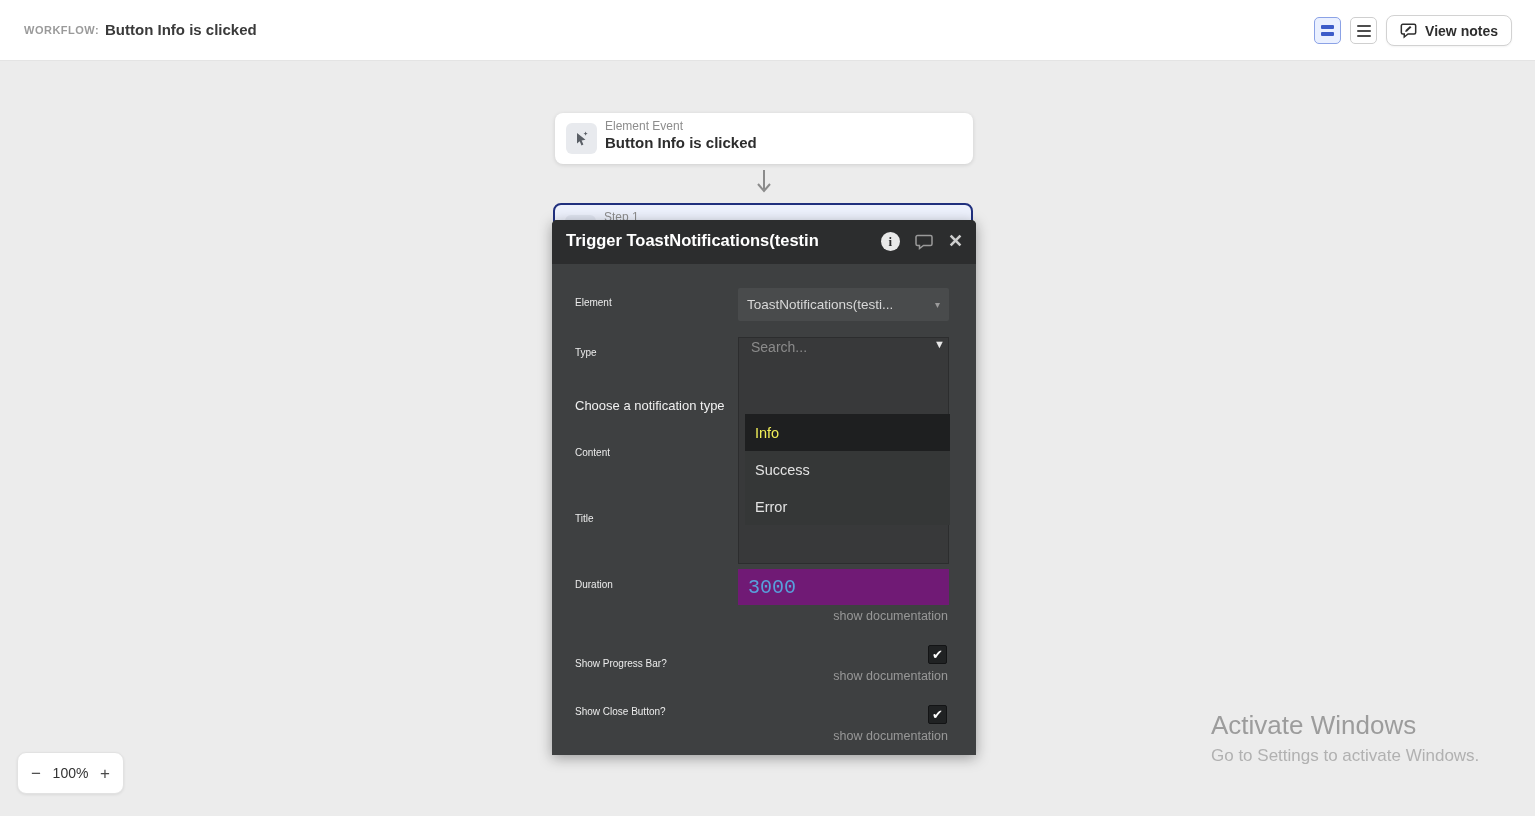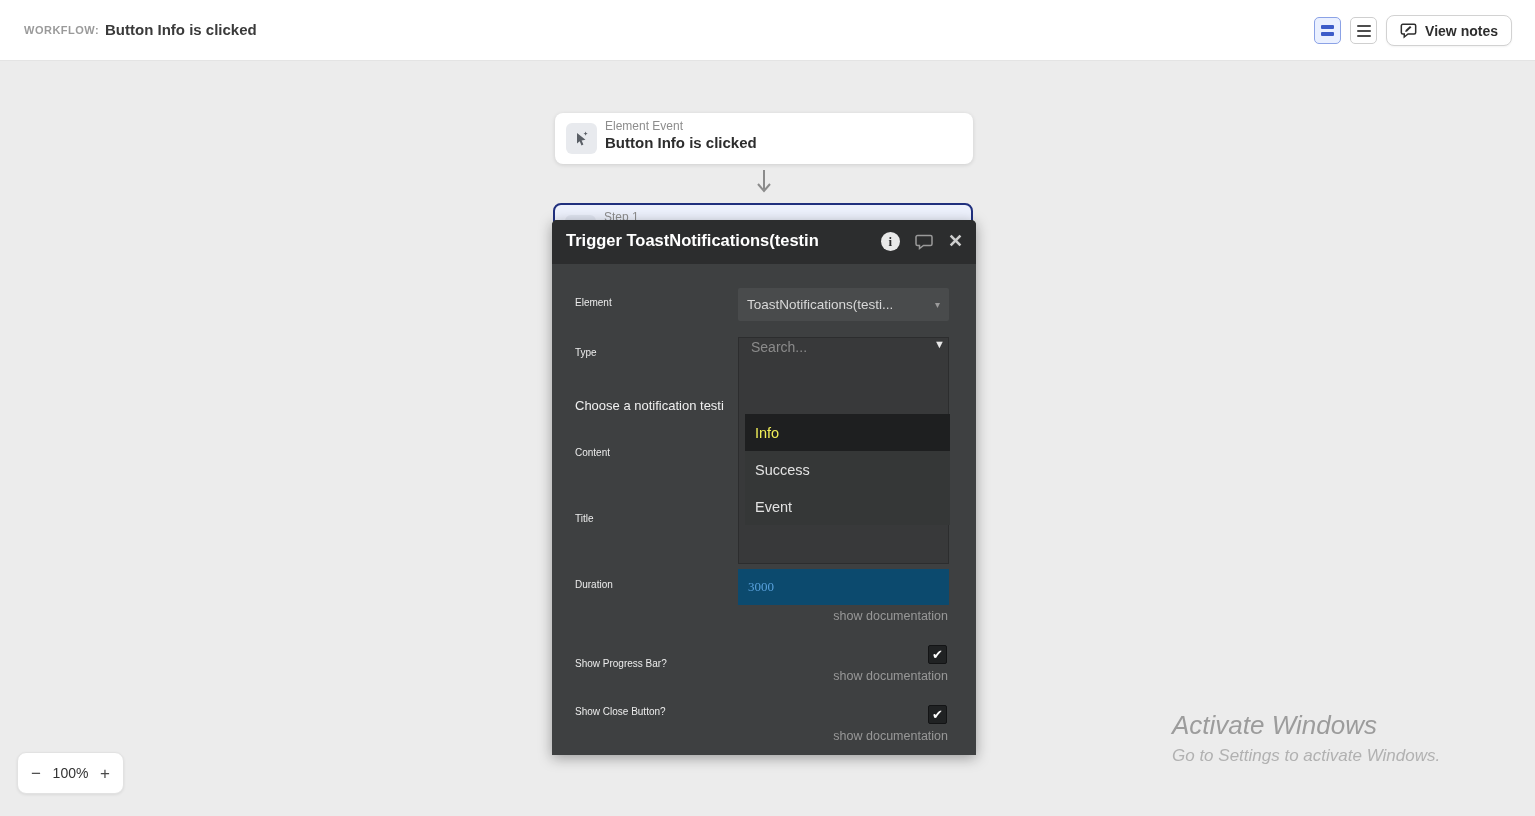--- a/index.html
+++ b/index.html
@@ -77,37 +77,37 @@
   .search-input { flex:1; background:transparent; border:none; outline:none;
     color:#d8d8d8; font-size:14px; font-family:"Liberation Sans", sans-serif; }
   .search-input::placeholder { color:#8b8b8b; }
   .type-caret { color:#e8e8e8; font-size:11px; cursor:pointer; }
   .dd-options { position:absolute; left:6px; top:76px; width:205px; }
   .dd-option { height:37px; display:flex; align-items:center; padding-left:10px;
     font-size:14.5px; color:#e2e2e2; cursor:pointer; background:#353737; }
   .dd-option.highlight { background:#1e1f20; color:#f0ee58; }
 
   .duration-input { position:absolute; left:186px; top:349px; width:211px; height:36px;
-    background:#0c4a6e; border:none; outline:none; color:#58a0dc; font-size:13px;
-    padding:0 10px; font-family:Liberation Serif, serif; }
+    background:#701a75; border:none; outline:none; color:#58a0dc; font-size:20px;
+    padding:0 10px; font-family:Liberation Mono, monospace; }
 
   .doc-link { position:absolute; right:28px; font-size:12.5px; color:#989898; cursor:pointer; }
 
   .cb { position:absolute; left:376px; width:19px; height:19px; background:#202223;
     border:1px solid #131415; border-radius:2px; display:flex; align-items:center;
     justify-content:center; color:#ffffff; font-size:13px; cursor:pointer; }
 
   
   .zoom { position:absolute; left:17px; top:691px; width:107px; height:42px; background:#fff;
     border:1px solid #e2e2e2; border-radius:9px; box-shadow:0 1px 3px rgba(0,0,0,.08);
     display:flex; align-items:center; justify-content:space-between; padding:0 13px; }
   .zoom-btn { font-size:17px; color:#4a4a4a; cursor:pointer; line-height:1; }
   .zoom-level { font-size:14px; color:#333; }
 
-  .watermark { position:absolute; left:1172px; top:649px; pointer-events:none;font-style:italic; }
+  .watermark { position:absolute; left:1211px; top:649px; pointer-events:none; }
   .wm1 { font-size:26px; color:rgba(125,125,125,.72); }
   .wm2 { font-size:17px; color:rgba(140,140,140,.62); margin-top:5px; }
 </style>
 </head>
 <body>
 
 <div class="topbar">
   <span class="workflow-label">WORKFLOW:</span>
   <span class="workflow-title">Button Info is clicked</span>
   <div class="topbar-right">
@@ -192,21 +192,21 @@
     </div>
   </div>
 
   <span class="field-label" style="top:77px;">Element</span>
   <div class="el-dd">
     <span class="dd-value">ToastNotifications(testi...</span>
     <span class="dd-caret">▾</span>
   </div>
 
   <span class="field-label" style="top:127px;">Type</span>
-  <span class="hint-label" style="top:178px;">Choose a notification testi</span>
+  <span class="hint-label" style="top:178px;">Choose a notification type</span>
 
   <span class="field-label" style="top:227px;">Content</span>
   <span class="field-label" style="top:293px;">Title</span>
 
   <span class="field-label" style="top:359px;">Duration</span>
   <input class="duration-input" value="3000" style="">
   <span class="doc-link" style="top:389px;">show documentation</span>
 
   <span class="field-label" style="top:438px;">Show Progress Bar?</span>
   <span class="cb" style="top:425px;">✔</span>
@@ -217,16 +217,16 @@
   <span class="doc-link" style="top:509px;">show documentation</span>
 
   <div class="type-dd">
     <div class="search-row">
       <input class="search-input" placeholder="Search..." style="">
       <span class="type-caret">▼</span>
     </div>
     <div class="dd-options">
       <div class="dd-option highlight">Info</div>
       <div class="dd-option">Success</div>
-      <div class="dd-option">Event</div>
+      <div class="dd-option">Error</div>
     </div>
   </div>
 </div>
 
 </body></html>

